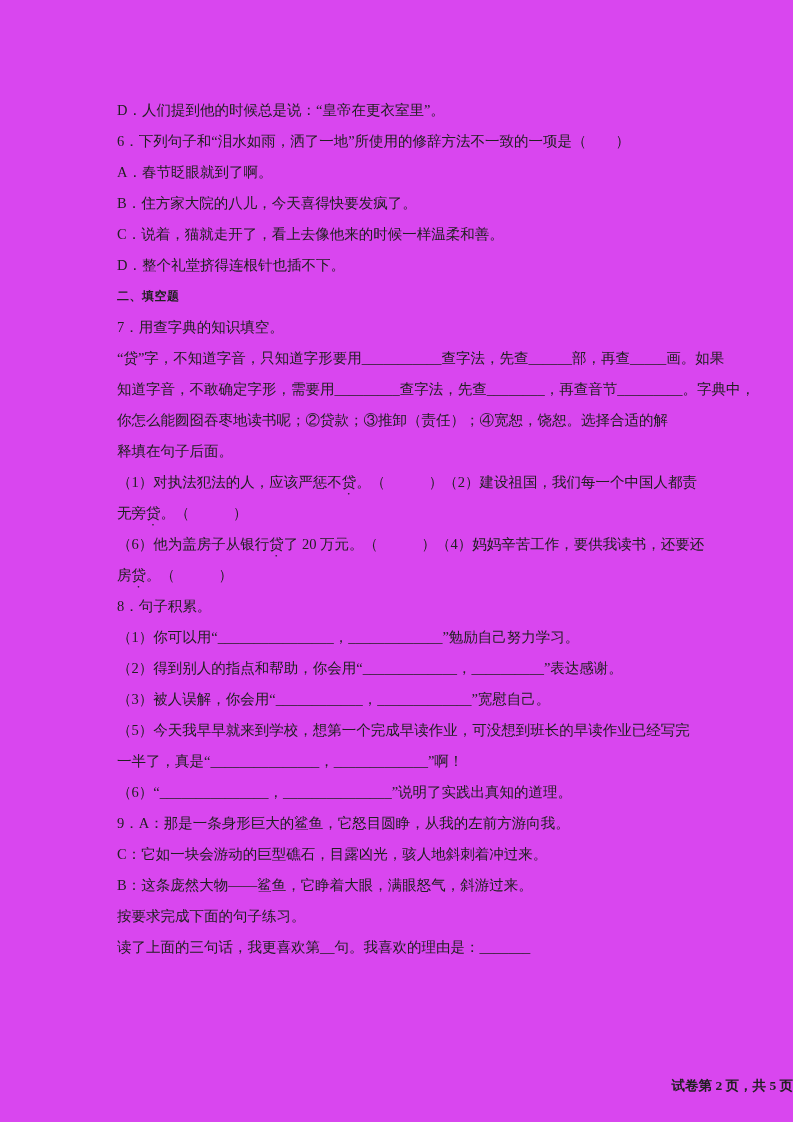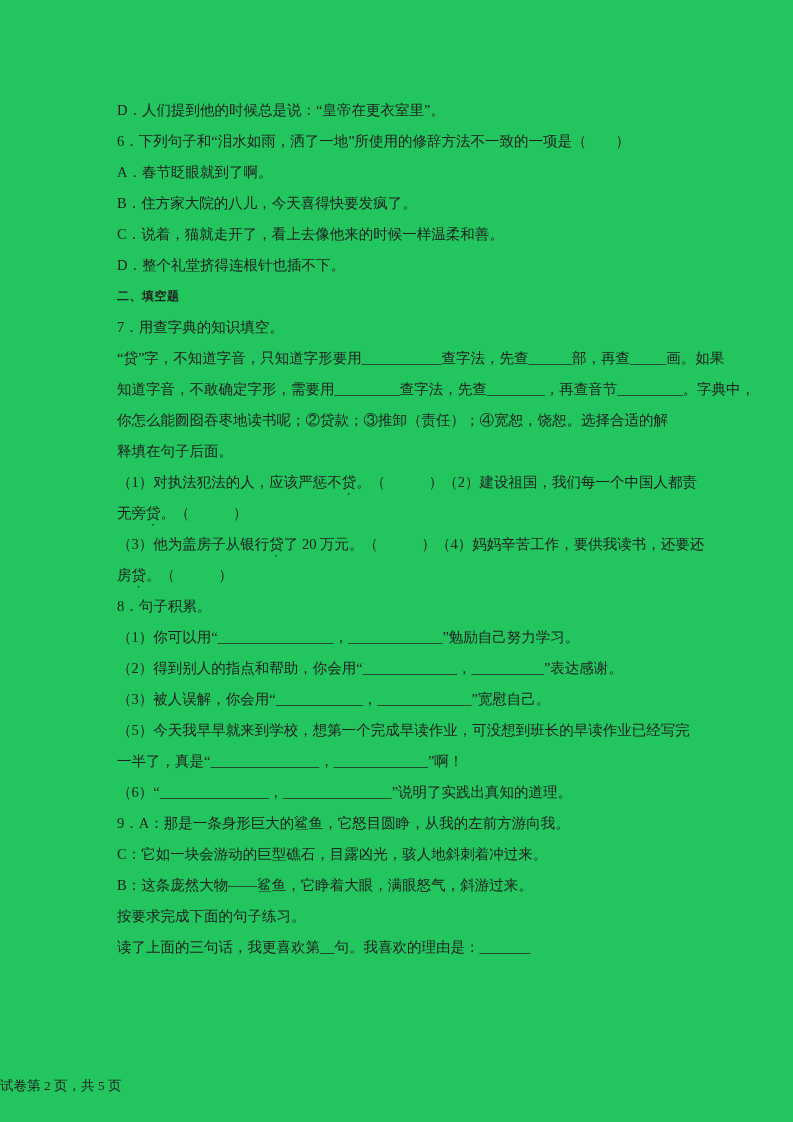--- a/index.html
+++ b/index.html
@@ -5,21 +5,21 @@
   * { box-sizing: border-box; }
   html, body { margin: 0; padding: 0; }
   body {
     width: 793px; height: 1122px;
     background: #ffffff;
     font-family: "Liberation Serif", "DejaVu Serif", serif;
   }
   .page {
     position: relative;
     width: 793px; height: 1122px;
-    background: #22c55e;
+    background: #d946ef;
     color: #212121;
     overflow: hidden;
   }
   .content {
     position: absolute;
     left: 117px; top: 95px;
     width: 580px;
   }
   .line {
     margin: 0;
@@ -39,23 +39,24 @@
     -webkit-text-emphasis: filled dot;
     -webkit-text-emphasis-position: under;
     text-emphasis: filled dot;
     text-emphasis-position: under right;
   }
   .footer {
     position: absolute;
     left: 0; top: 1070px;
     width: 793px;
     height: 31px; line-height: 31px;
-    text-align: left;
+    text-align: right;
     font-size: 13.5px;
     color: #212121;
+    font-weight: bold;
   }
 </style>
 </head>
 <body>
 
 <div class="page">
   <div class="content">
     <p class="line">D．人们提到他的时候总是说：“皇帝在更衣室里”。</p>
     <p class="line">6．下列句子和“泪水如雨，洒了一地”所使用的修辞方法不一致的一项是（　　）</p>
     <p class="line">A．春节眨眼就到了啊。</p>
@@ -63,21 +64,21 @@
     <p class="line">C．说着，猫就走开了，看上去像他来的时候一样温柔和善。</p>
     <p class="line">D．整个礼堂挤得连根针也插不下。</p>
     <p class="line heading">二、填空题</p>
     <p class="line">7．用查字典的知识填空。</p>
     <p class="line">“贷”字，不知道字音，只知道字形要用___________查字法，先查______部，再查_____画。如果</p>
     <p class="line">知道字音，不敢确定字形，需要用_________查字法，先查________，再查音节_________。字典中，</p>
     <p class="line">你怎么能囫囵吞枣地读书呢；②贷款；③推卸（责任）；④宽恕，饶恕。选择合适的解</p>
     <p class="line">释填在句子后面。</p>
     <p class="line"><span>（1）对执法犯法的人，应该严惩不</span><span class="dot-under">贷</span><span>。（　　　）（2）建设祖国，我们每一个中国人都责</span></p>
     <p class="line"><span>无旁</span><span class="dot-under">贷</span><span>。（　　　）</span></p>
-    <p class="line"><span>（3）他为盖房子从银行</span><span class="dot-under">贷</span><span>了 20 万元。（　　　）（4）妈妈辛苦工作，要供我读书，还要还</span></p>
+    <p class="line"><span>（6）他为盖房子从银行</span><span class="dot-under">贷</span><span>了 20 万元。（　　　）（4）妈妈辛苦工作，要供我读书，还要还</span></p>
     <p class="line"><span>房</span><span class="dot-under">贷</span><span>。（　　　）</span></p>
     <p class="line">8．句子积累。</p>
     <p class="line">（1）你可以用“________________，_____________”勉励自己努力学习。</p>
     <p class="line">（2）得到别人的指点和帮助，你会用“_____________，__________”表达感谢。</p>
     <p class="line">（3）被人误解，你会用“____________，_____________”宽慰自己。</p>
     <p class="line">（5）今天我早早就来到学校，想第一个完成早读作业，可没想到班长的早读作业已经写完</p>
     <p class="line">一半了，真是“_______________，_____________”啊！</p>
     <p class="line">（6）“_______________，_______________”说明了实践出真知的道理。</p>
     <p class="line">9．A：那是一条身形巨大的鲨鱼，它怒目圆睁，从我的左前方游向我。</p>
     <p class="line">C：它如一块会游动的巨型礁石，目露凶光，骇人地斜刺着冲过来。</p>

